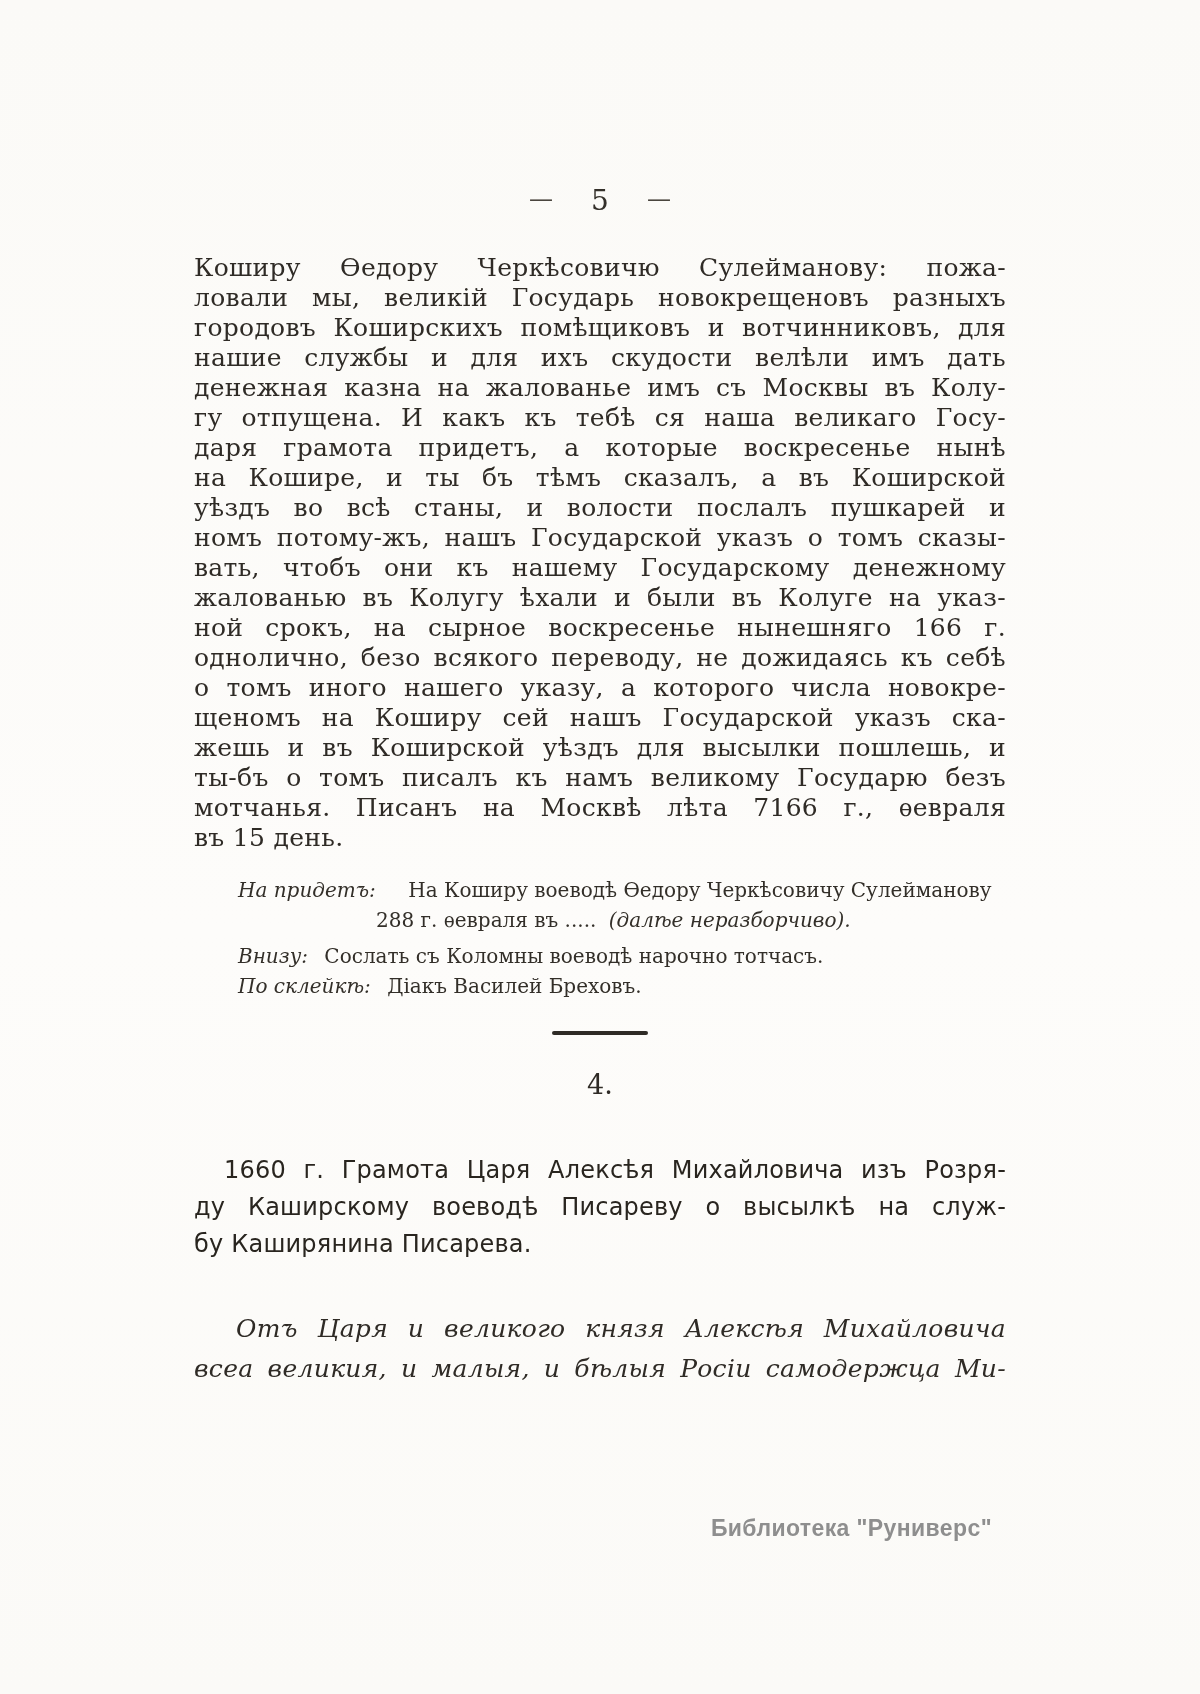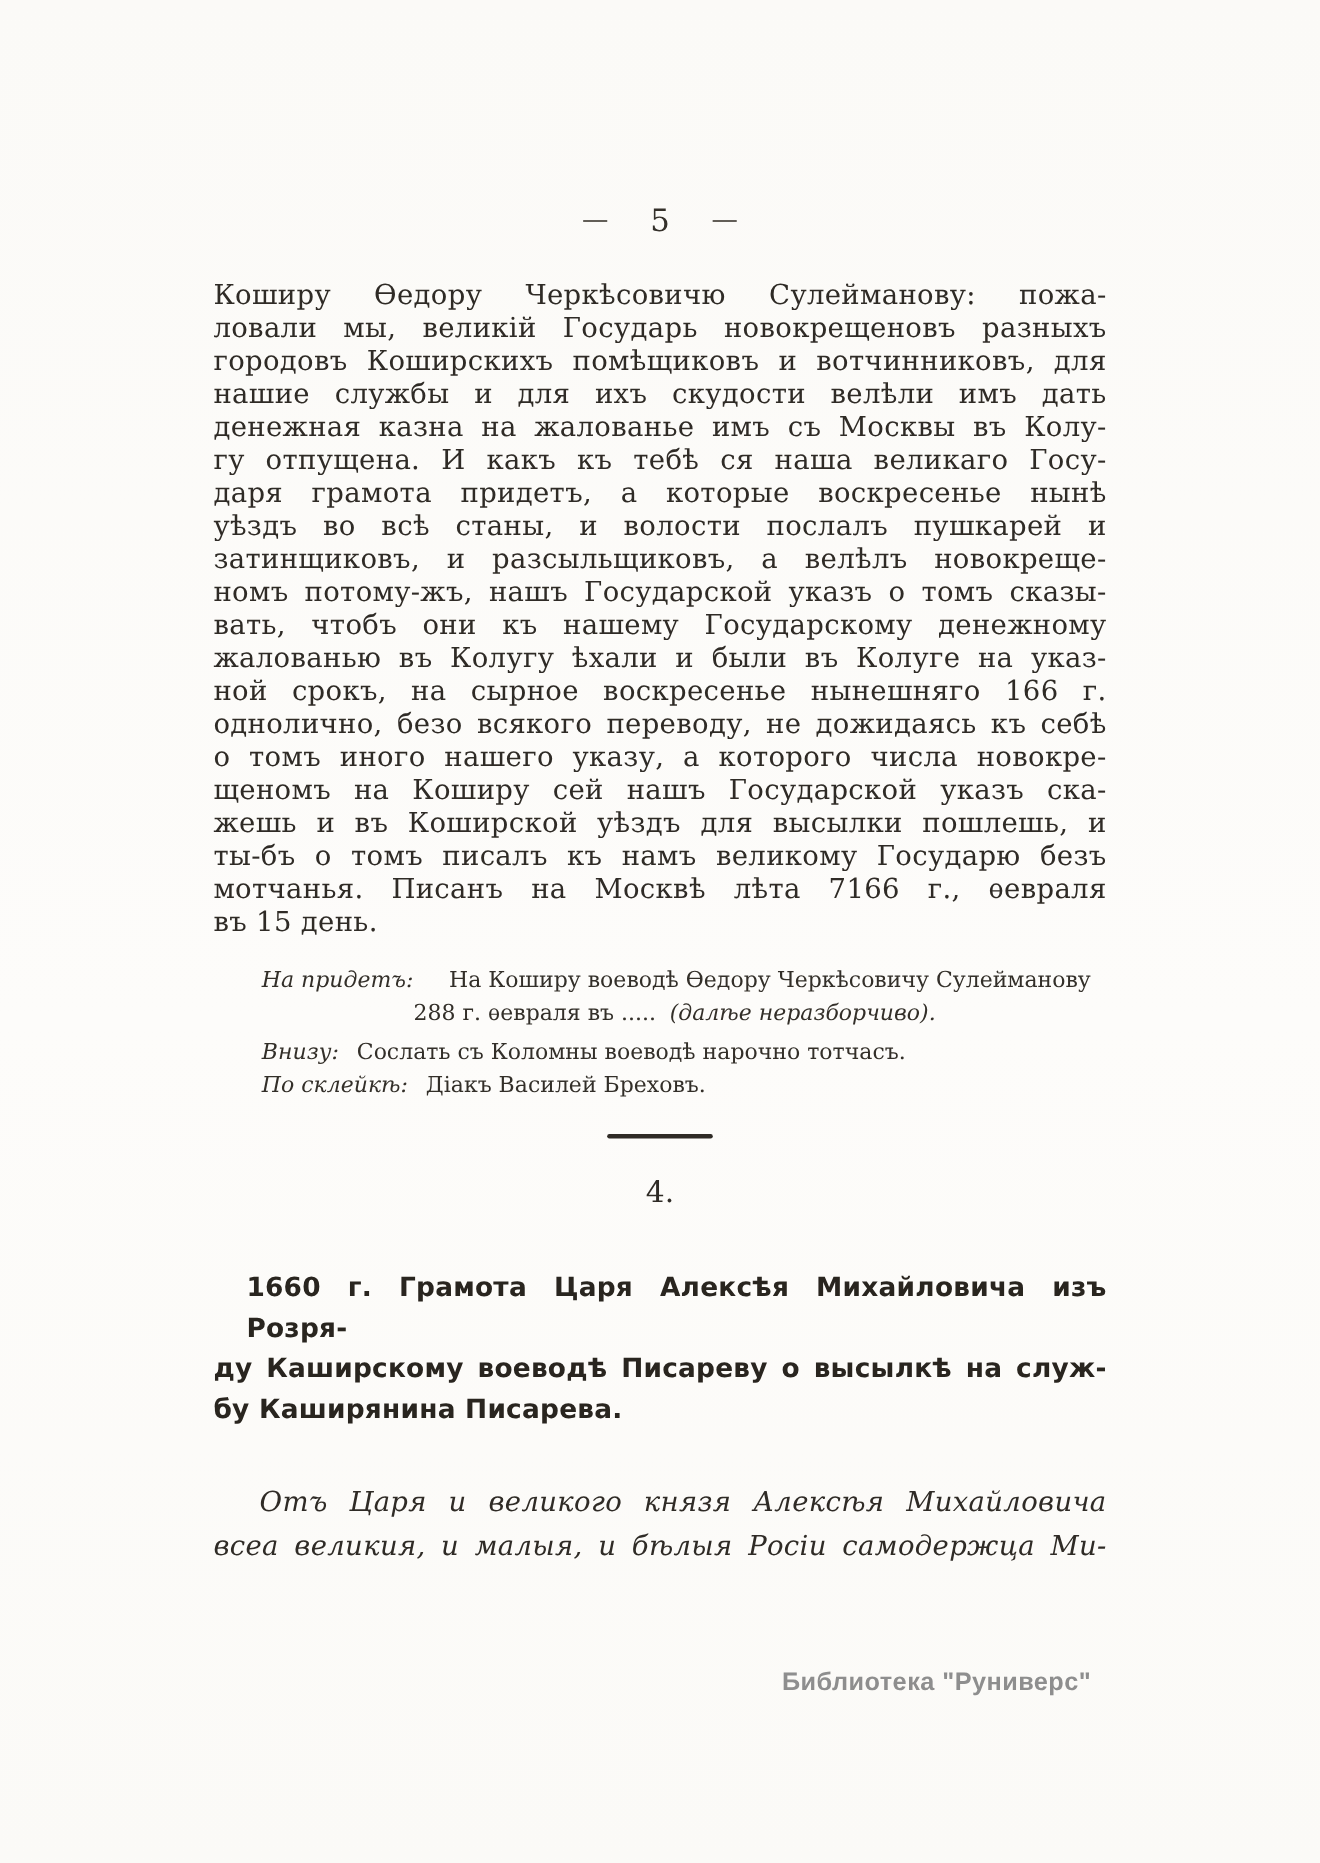--- a/index.html
+++ b/index.html
@@ -57,21 +57,21 @@
     border-radius: 2px / 50%;
   }
 
   .section-number {
     text-align: center;
     font-size: 27px;
     margin-top: 34px;
     color: #2f2b26;
   }
 
-  .heading { margin-top: 52px; font-family: "DejaVu Sans", sans-serif; font-weight: bold; color: #29251f; }
+  .heading { margin-top: 52px; font-family: "DejaVu Sans", sans-serif; font-weight: normal; color: #29251f; }
   .heading .tline { font-size: 24px; line-height: 37px; letter-spacing: 0.2px; }
   .heading .tline:first-child { padding-left: 30px; }
   .heading .tline:last-child { text-align-last: left; }
 
   .doc2-body { margin-top: 46px; }
   .doc2-body .tline { line-height: 40px; font-style: italic; }
   .doc2-body .tline:first-child { padding-left: 42px; }
 
   .watermark {
     position: absolute;
@@ -96,22 +96,22 @@
   </div>
 
   <div class="text-block doc-body">
       <div class="tline">Коширу Ѳедору Черкѣсовичю Сулейманову: пожа-</div>
       <div class="tline">ловали мы, великій Государь новокрещеновъ разныхъ</div>
       <div class="tline">городовъ Коширскихъ помѣщиковъ и вотчинниковъ, для</div>
       <div class="tline">нашие службы и для ихъ скудости велѣли имъ дать</div>
       <div class="tline">денежная казна на жалованье имъ съ Москвы въ Колу-</div>
       <div class="tline">гу отпущена. И какъ къ тебѣ ся наша великаго Госу-</div>
       <div class="tline">даря грамота придетъ, а которые воскресенье нынѣ</div>
+      <div class="tline">на Кошире, и ты бъ тѣмъ сказалъ, а въ Коширской</div>
       <div class="tline">уѣздъ во всѣ станы, и волости послалъ пушкарей и</div>
-      <div class="tline">затинщиковъ, и разсыльщиковъ, а велѣлъ новокреще-</div>
       <div class="tline">номъ потому-жъ, нашъ Государской указъ о томъ сказы-</div>
       <div class="tline">вать, чтобъ они къ нашему Государскому денежному</div>
       <div class="tline">жалованью въ Колугу ѣхали и были въ Колуге на указ-</div>
       <div class="tline">ной срокъ, на сырное воскресенье нынешняго 166 г.</div>
       <div class="tline">однолично, безо всякого переводу, не дожидаясь къ себѣ</div>
       <div class="tline">о томъ иного нашего указу, а которого числа новокре-</div>
       <div class="tline">щеномъ на Коширу сей нашъ Государской указъ ска-</div>
       <div class="tline">жешь и въ Коширской уѣздъ для высылки пошлешь, и</div>
       <div class="tline">ты-бъ о томъ писалъ къ намъ великому Государю безъ</div>
       <div class="tline">мотчанья. Писанъ на Москвѣ лѣта 7166 г., ѳевраля</div>

